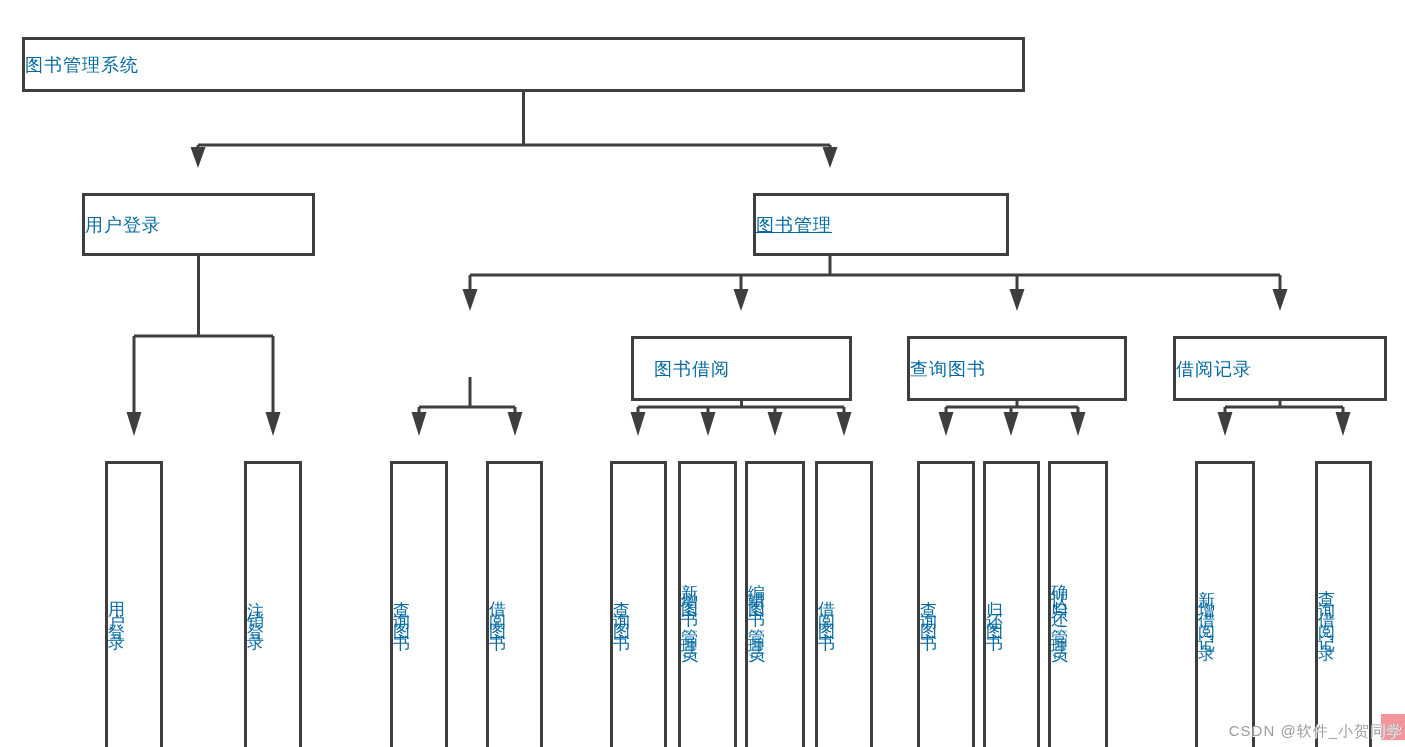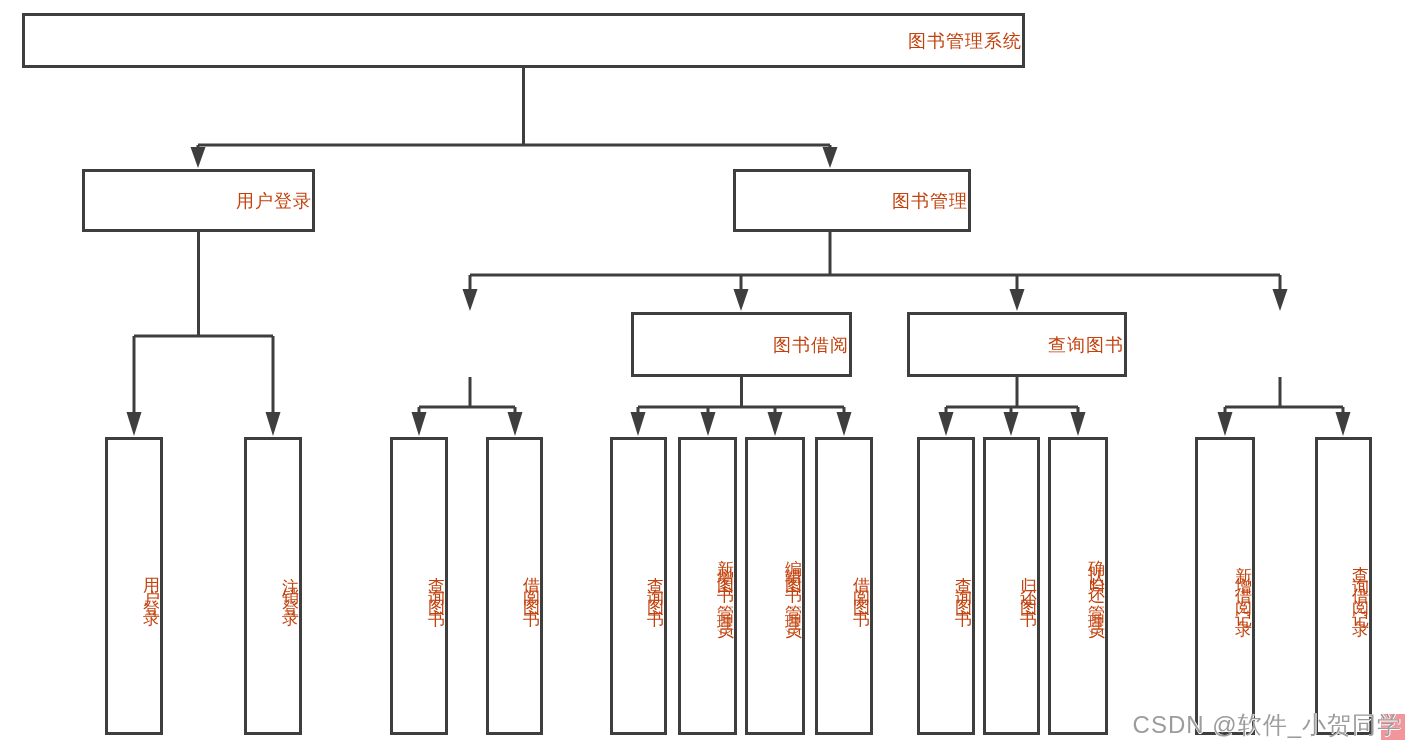--- a/index.html
+++ b/index.html
@@ -12,41 +12,42 @@
     overflow:hidden;
   }
   #wires{position:absolute;left:0;top:0;width:1405px;height:747px;}
   .node{
     position:absolute;
     box-sizing:border-box;
     background:#ffffff;
     border:3px solid #3e3e3e;
     display:flex;
     align-items:center;
-    justify-content:flex-end;
-    color:#c2410c;
+    justify-content:flex-start;
+    color:#0369a1;
+    margin-top:24px;
   }
   .hbox span{
     font-size:18px;
     letter-spacing:1px;
     white-space:nowrap;
   }
   .vbox span{
     writing-mode:vertical-rl;
     text-orientation:mixed;
     font-size:17px;
     letter-spacing:11px;
     line-height:1;
   }
   .vbox.long span{letter-spacing:9px;}
   #watermark{
     position:absolute;
     right:3px;
     bottom:6px;
-    font-size:24px;
+    font-size:15px;
     color:#9c9c9c;
     text-shadow:0 1px 0 #ffffff,1px 0 0 #ffffff;
     letter-spacing:1px;
     white-space:nowrap;
     z-index:5;
   }
   #wm-accent{
     position:absolute;
     right:0px;
     bottom:7px;
@@ -134,29 +135,32 @@
     </g>
   </svg>
 
   <div class="node hbox" style="left:22px;top:13px;width:1003px;height:55px;">
     <span>图书管理系统</span>
   </div>
 
   <div class="node hbox" style="left:82px;top:169px;width:233px;height:63px;">
     <span>用户登录</span>
   </div>
-  <div class="node hbox" style="left:733px;top:169px;width:238px;height:63px;">
+  <div class="node hbox" style="left:753px;top:169px;width:256px;height:63px;text-decoration:underline;">
     <span>图书管理</span>
   </div>
 
-  <div class="node hbox" style="left:631px;top:312px;width:221px;height:65px;">
+  <div class="node hbox" style="left:631px;top:312px;width:221px;height:65px;padding-left:20px;">
     <span>图书借阅</span>
   </div>
   <div class="node hbox" style="left:907px;top:312px;width:220px;height:65px;">
     <span>查询图书</span>
+  </div>
+  <div class="node hbox" style="left:1173px;top:312px;width:214px;height:65px;">
+    <span>借阅记录</span>
   </div>
 
   <div class="node vbox" style="left:105px;top:437px;width:58px;height:298px;">
     <span>用户登录</span>
   </div>
   <div class="node vbox" style="left:244px;top:437px;width:58px;height:298px;">
     <span>注销登录</span>
   </div>
 
   <div class="node vbox" style="left:390px;top:437px;width:58px;height:298px;">

